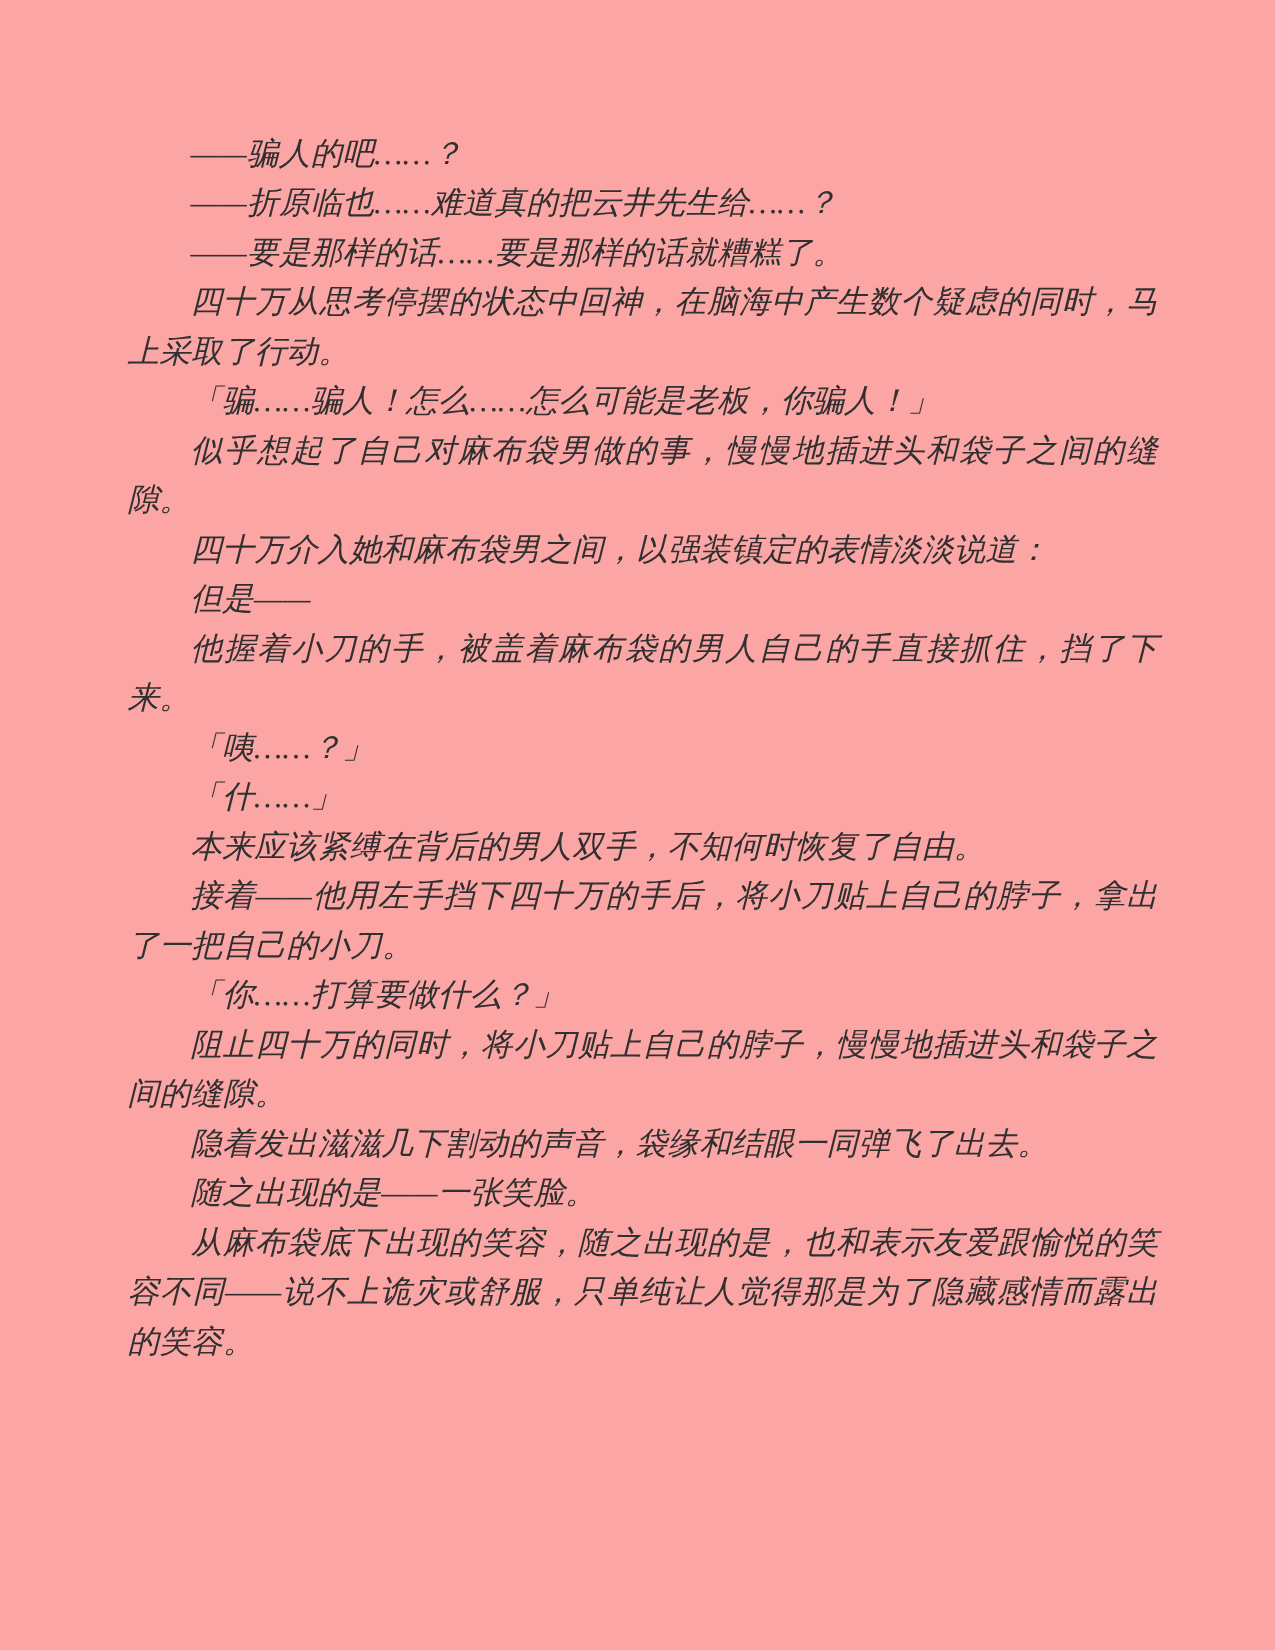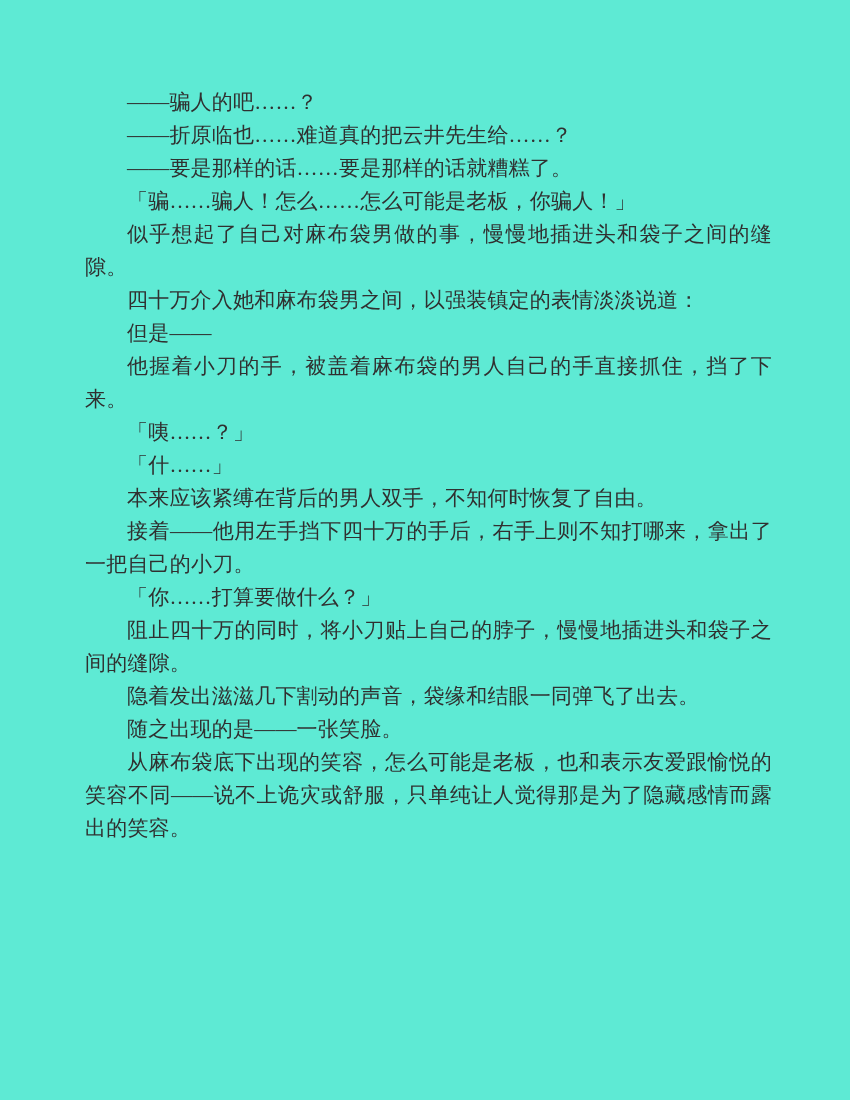--- a/index.html
+++ b/index.html
@@ -4,23 +4,24 @@
 <style>
   html, body {
     margin: 0;
     padding: 0;
     background: #ffffff;
   }
   .page {
     position: relative;
     width: 850px;
     height: 1100px;
-    background: #5eead4;
+    background: #fca5a5;
     box-sizing: border-box;
     overflow: hidden;
+    font-style: italic;
   }
   .text-block {
     position: absolute;
     top: 86px;
     left: 85px;
     width: 687px;
   }
   p.para {
     margin: 0;
     padding: 0;
@@ -35,28 +36,29 @@
   }
 </style>
 </head>
 <body>
 
 <div class="page">
   <div class="text-block" id="text-body">
       <p class="para">——骗人的吧……？</p>
       <p class="para">——折原临也……难道真的把云井先生给……？</p>
       <p class="para">——要是那样的话……要是那样的话就糟糕了。</p>
+      <p class="para">四十万从思考停摆的状态中回神，在脑海中产生数个疑虑的同时，马上采取了行动。</p>
       <p class="para">「骗……骗人！怎么……怎么可能是老板，你骗人！」</p>
       <p class="para">似乎想起了自己对麻布袋男做的事，慢慢地插进头和袋子之间的缝隙。</p>
       <p class="para">四十万介入她和麻布袋男之间，以强装镇定的表情淡淡说道：</p>
       <p class="para">但是——</p>
       <p class="para">他握着小刀的手，被盖着麻布袋的男人自己的手直接抓住，挡了下来。</p>
       <p class="para">「咦……？」</p>
       <p class="para">「什……」</p>
       <p class="para">本来应该紧缚在背后的男人双手，不知何时恢复了自由。</p>
-      <p class="para">接着——他用左手挡下四十万的手后，右手上则不知打哪来，拿出了一把自己的小刀。</p>
+      <p class="para">接着——他用左手挡下四十万的手后，将小刀贴上自己的脖子，拿出了一把自己的小刀。</p>
       <p class="para">「你……打算要做什么？」</p>
       <p class="para">阻止四十万的同时，将小刀贴上自己的脖子，慢慢地插进头和袋子之间的缝隙。</p>
       <p class="para">隐着发出滋滋几下割动的声音，袋缘和结眼一同弹飞了出去。</p>
       <p class="para">随之出现的是——一张笑脸。</p>
-      <p class="para">从麻布袋底下出现的笑容，怎么可能是老板，也和表示友爱跟愉悦的笑容不同——说不上诡灾或舒服，只单纯让人觉得那是为了隐藏感情而露出的笑容。</p>
+      <p class="para">从麻布袋底下出现的笑容，随之出现的是，也和表示友爱跟愉悦的笑容不同——说不上诡灾或舒服，只单纯让人觉得那是为了隐藏感情而露出的笑容。</p>
     </div>
 </div>
 
 </body></html>

